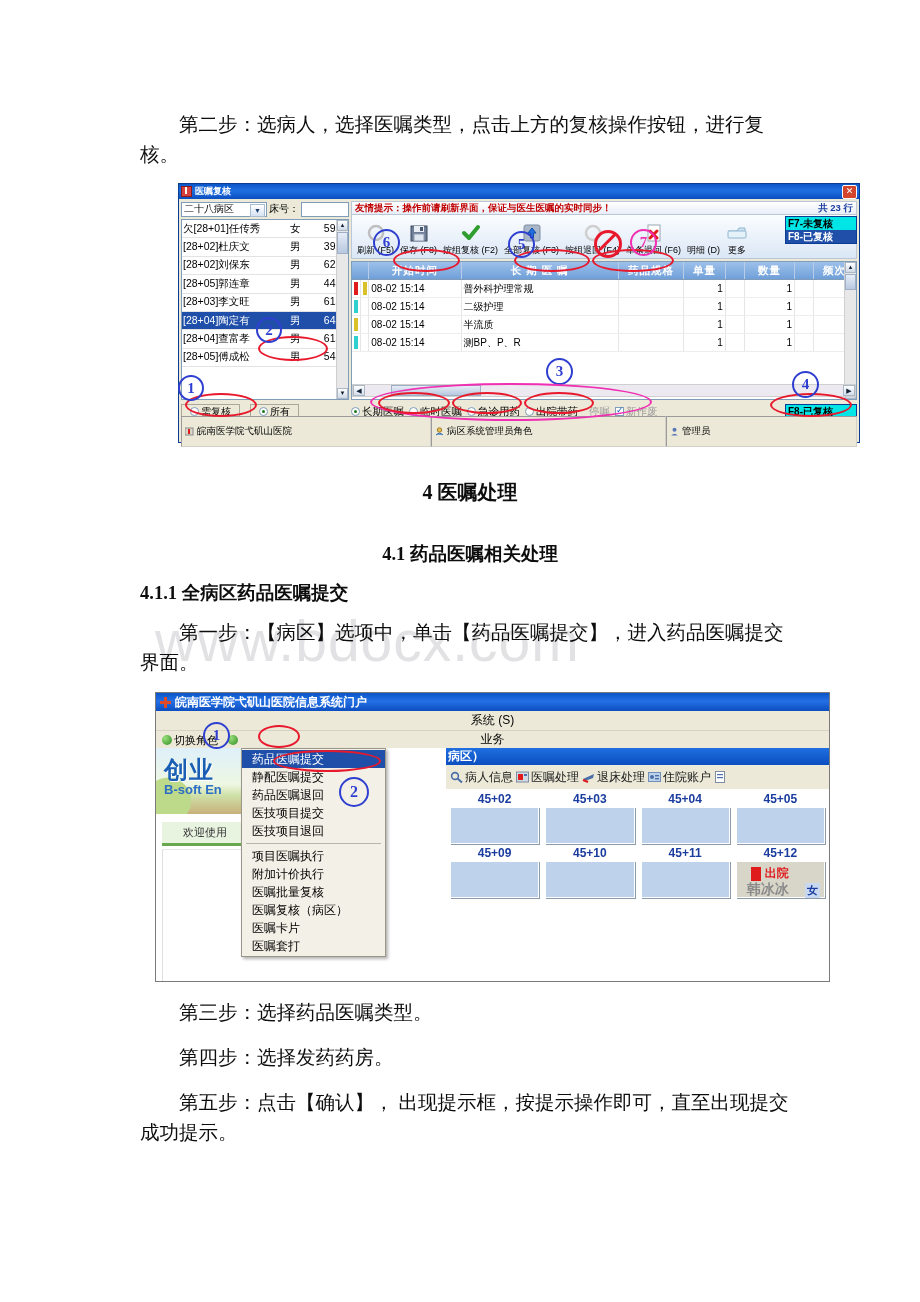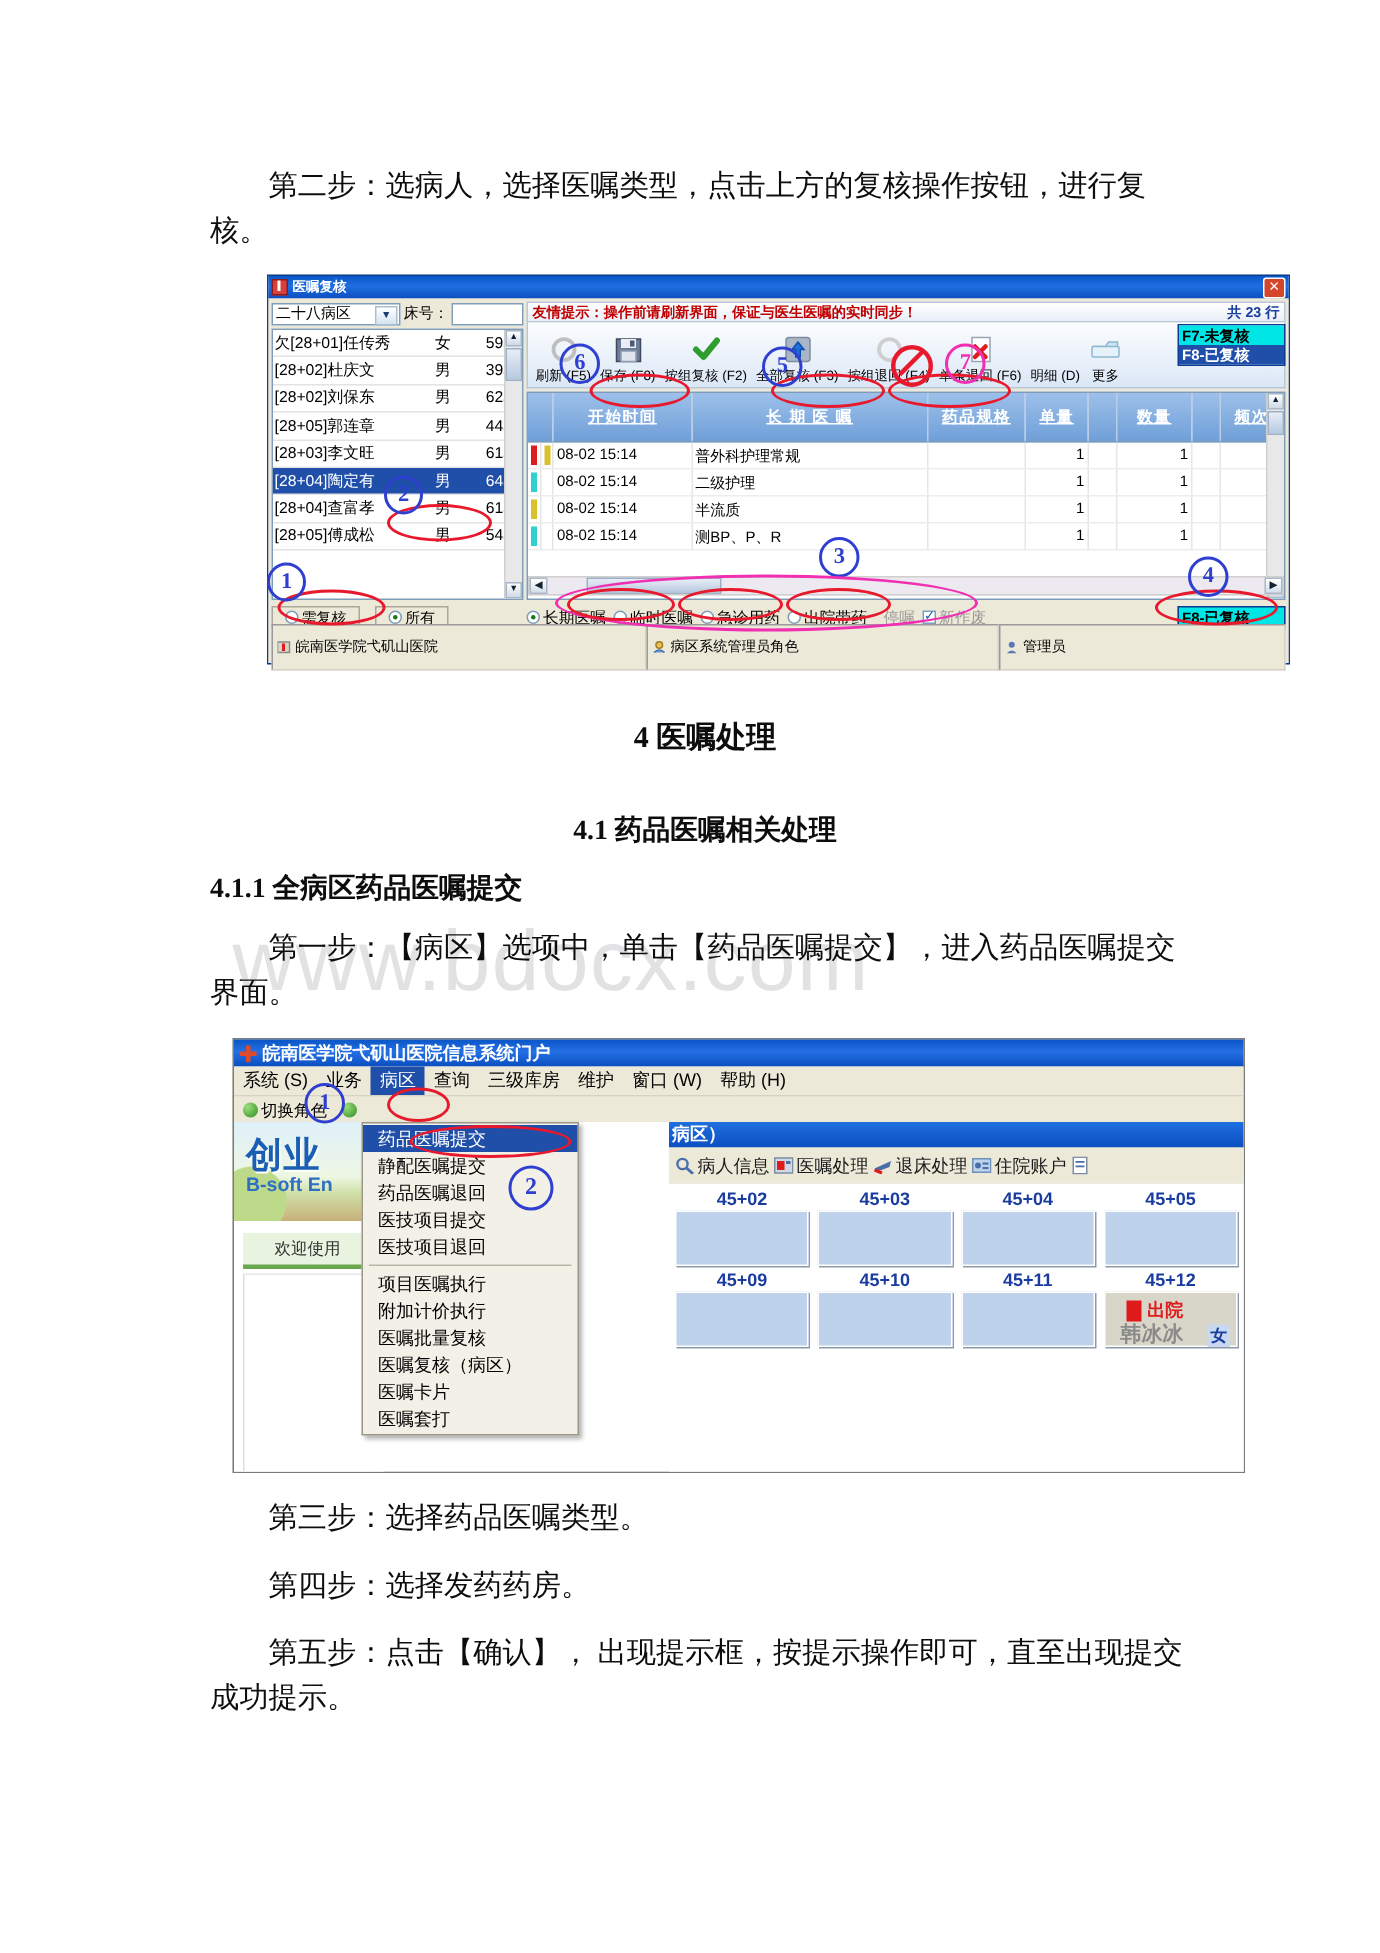--- a/index.html
+++ b/index.html
@@ -137,23 +137,23 @@
   .tbtn{
     display:flex;flex-direction:column;align-items:center;justify-content:flex-end;
     font-size:9px;color:#000;white-space:nowrap;padding:0 3px;height:42px;
   }
   .tbtn .ic{height:22px;display:flex;align-items:flex-end;justify-content:center;margin-bottom:1px;}
 
   .gridwrap{position:absolute;left:0;top:60px;right:0;bottom:20px;border:1px solid #7f9db9;background:#fff;box-sizing:border-box;overflow:hidden;}
   table.og{border-collapse:collapse;width:100%;font-size:10px;font-family:"Liberation Sans","DejaVu Sans",sans-serif;table-layout:fixed;}
   table.og th{
     background:linear-gradient(#9dc0ea,#6f9fd8);
-    color:#fff;font-weight:bold;font-size:10.5px;height:32px;
+    color:#fff;font-weight:bold;font-size:10.5px;height:17px;
     border-right:1px solid #b9cde6;border-bottom:1px solid #7f9db9;
-    padding:0 2px;letter-spacing:1px;text-decoration:underline;
+    padding:0 2px;letter-spacing:1px;
   }
   table.og td{
     height:17px;border-right:1px solid #e6e6e6;border-bottom:1px solid #ededed;
     padding:0 2px;color:#000;white-space:nowrap;overflow:hidden;
   }
   td.num{text-align:right;padding-right:5px;}
   td.flag{width:7px;padding:0;}
   .flagbar{width:4px;height:13px;margin:1px auto;}
 
   .hscroll{position:absolute;left:0;bottom:2px;right:0;height:13px;background:#eceaf0;border:1px solid #cfcfcf;box-sizing:border-box;display:flex;align-items:center;}
@@ -191,21 +191,21 @@
   #shot2{left:155px;top:692px;width:675px;height:290px;}
   #shot2 .t2{
     height:18px;background:linear-gradient(to bottom,#0a56c8 0%,#2470e4 45%,#0b4ec0 100%);
     color:#fff;font-size:12px;font-weight:bold;display:flex;align-items:center;padding-left:4px;
   }
   .cross{width:11px;height:11px;position:relative;margin-right:4px;flex:0 0 auto;}
   .cross:before,.cross:after{content:"";position:absolute;background:#e04a28;}
   .cross:before{left:4px;top:0;width:3px;height:11px;}
   .cross:after{left:0;top:4px;width:11px;height:3px;}
 
-  .menubar{height:19px;background:#ece9d8;border-bottom:1px solid #d7d2c4;display:flex;align-items:center;font-size:12px;color:#000;}
+  .menubar{height:19px;background:#ece9d8;border-bottom:1px solid #d7d2c4;display:flex;align-items:center;font-size:12px;color:#000;flex-direction:column;}
   .mi{padding:1px 6px;white-space:nowrap;}
   .mi.active{background:#1f4fa8;color:#fff;}
 
   .toolbar2{height:18px;background:#ece9d8;display:flex;align-items:center;font-size:11px;gap:2px;padding-left:2px;border-bottom:2px solid #4a7fd0;}
   .tb2i{display:flex;align-items:center;padding:0 4px;white-space:nowrap;}
   .greenball{width:10px;height:10px;border-radius:50%;background:radial-gradient(circle at 30% 30%,#9ae07a,#2f8a24);margin-right:2px;flex:0 0 auto;}
 
   .content2{position:absolute;left:0;top:55px;right:0;bottom:0;background:#fff;display:flex;}
   .leftpane{width:100px;flex:0 0 100px;position:relative;background:#fff;overflow:hidden;}
   .skyimg{

